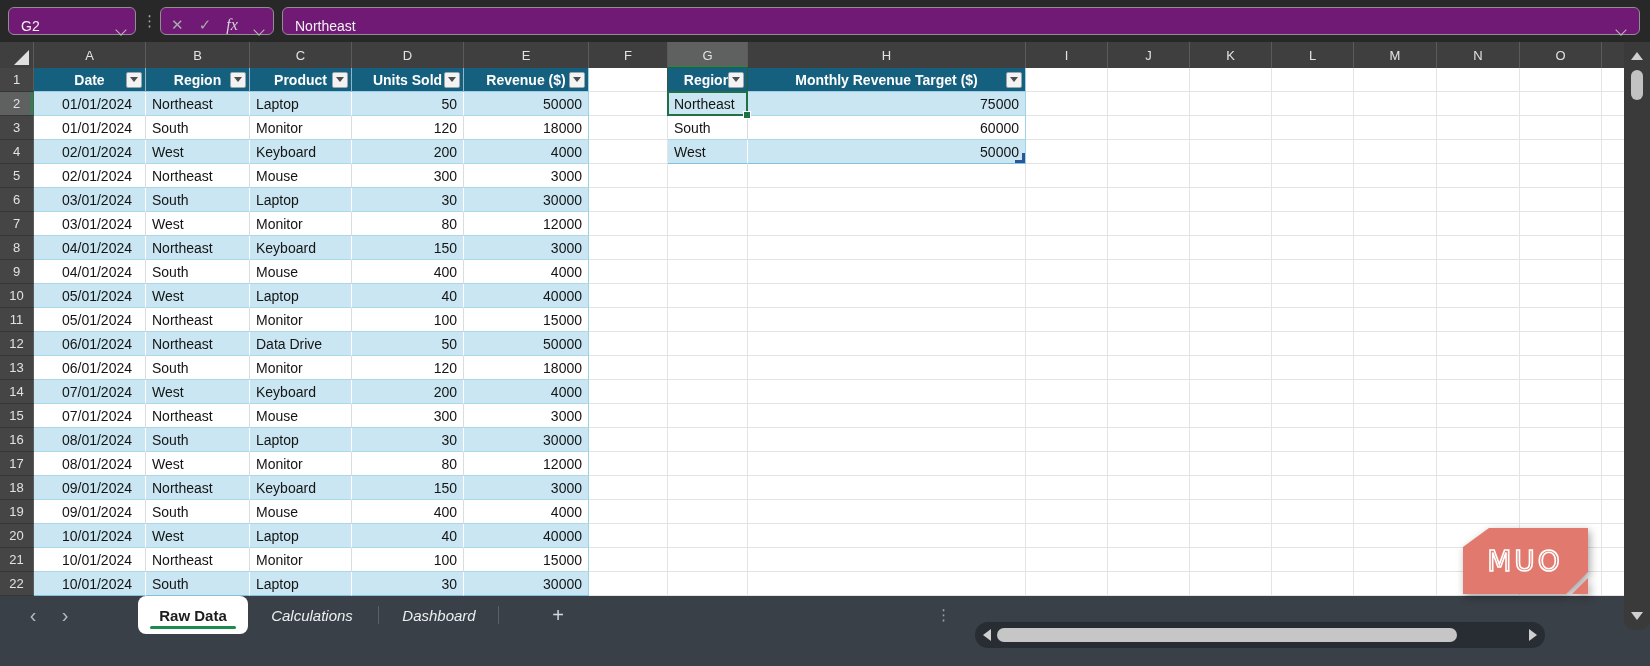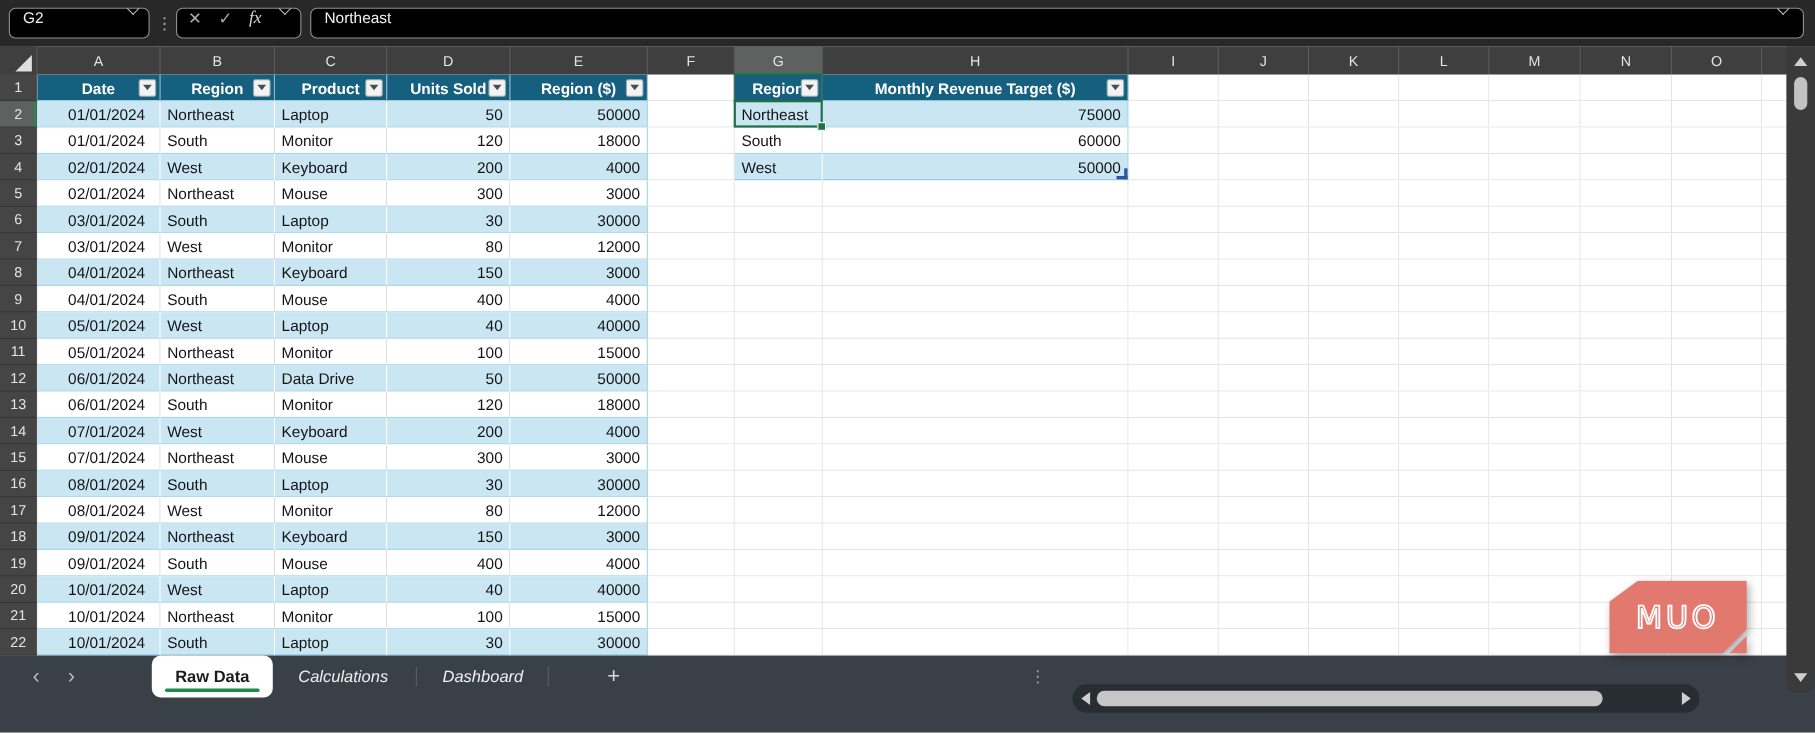--- a/index.html
+++ b/index.html
@@ -1,22 +1,22 @@
 <!DOCTYPE html>
 <html><head>
 <meta charset="utf-8">
 <style>
   * { margin:0; padding:0; box-sizing:border-box; }
   body { background:#282828; font-family:"Liberation Sans", sans-serif; }
   #app { position:relative; width:1650px; height:666px; overflow:hidden; background:#fff; }
 
   
   #topbar { position:absolute; left:0; top:0; width:1650px; height:42px; background:#282828; }
-  .fbox { position:absolute; top:7px; height:28px; border:1px solid #8f8f8f; border-radius:6px; background:#000000;
-          display:flex; align-items:flex-start; color:#f0f0f0; font-size:14px; }
+  .fbox { position:absolute; top:7px; height:28px; border:1px solid #8f8f8f; border-radius:6px; background:#701a75;
+          display:flex; align-items:flex-end; color:#f0f0f0; font-size:14px; }
   #namebox { left:8px; width:128px; padding-left:12px; }
   #namebox .chev { position:absolute; right:10px; }
   .chev { width:8px; height:8px; border-right:1.6px solid #b9b9b9; border-bottom:1.6px solid #b9b9b9;
           transform:rotate(45deg); margin-top:-4px; }
   #topdots { position:absolute; left:142px; top:0; height:42px; display:flex; align-items:center;
              color:#a9a9a9; font-size:15px; letter-spacing:0; }
   #fxgroup { left:160px; width:114px; justify-content:space-between; padding:0 10px; }
   #fxgroup .tbtn { color:#ababab; font-size:15px; cursor:default; }
   #fxgroup .fx { font-family:"Liberation Serif", serif; font-style:italic; color:#d4d4d4; font-size:16px; }
   #fxgroup .chev { margin-left:2px; }
@@ -192,21 +192,21 @@
       </div>
       <div class="cell thead">
         <span class="hlabel">Product</span>
         <span class="filter"></span>
       </div>
       <div class="cell thead">
         <span class="hlabel">Units Sold</span>
         <span class="filter"></span>
       </div>
       <div class="cell thead tright">
-        <span class="hlabel">Region ($)</span>
+        <span class="hlabel">Revenue ($)</span>
         <span class="filter"></span>
       </div>
       <div class="cell"></div>
       <div class="cell thead g1outline">
         <span class="hlabel">Region</span>
         <span class="filter"></span>
       </div>
       <div class="cell thead tright">
         <span class="hlabel">Monthly Revenue Target ($)</span>
         <span class="filter"></span>

